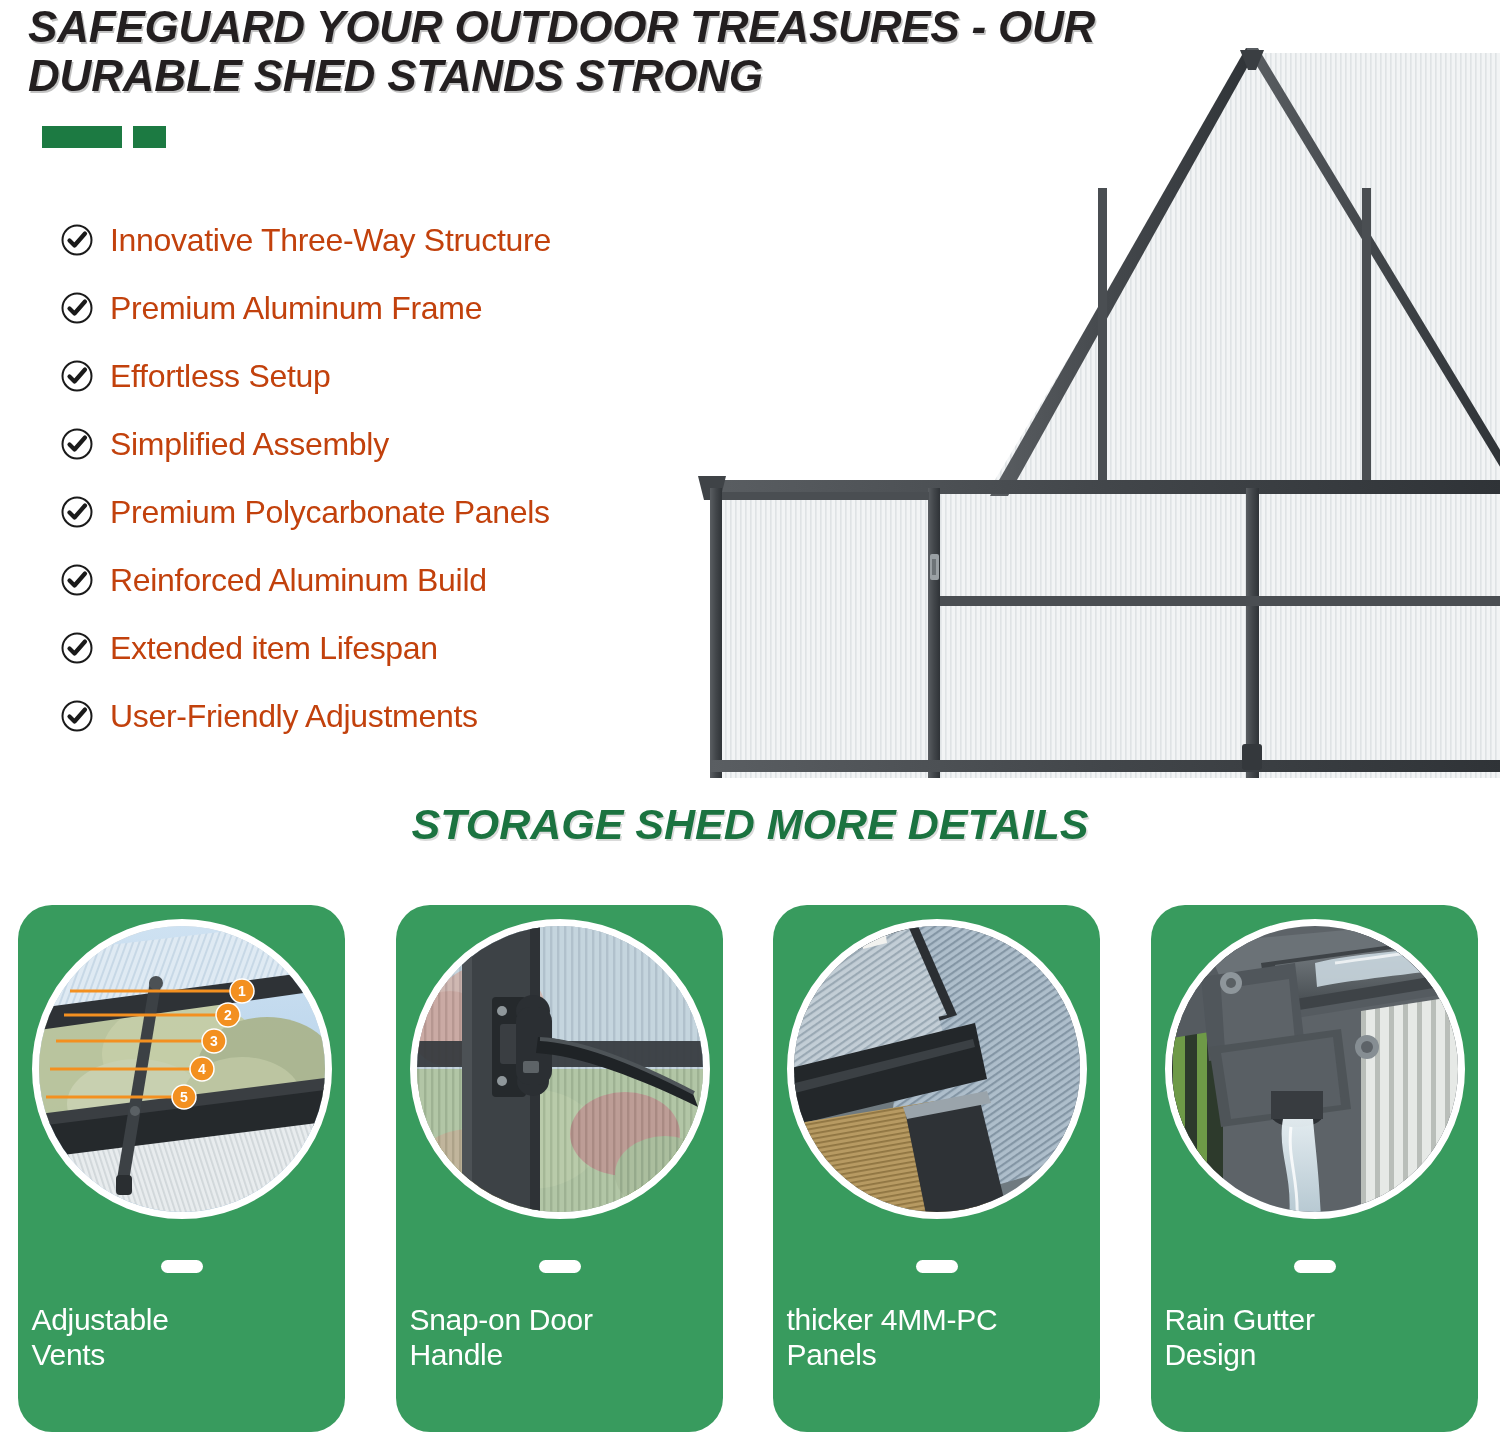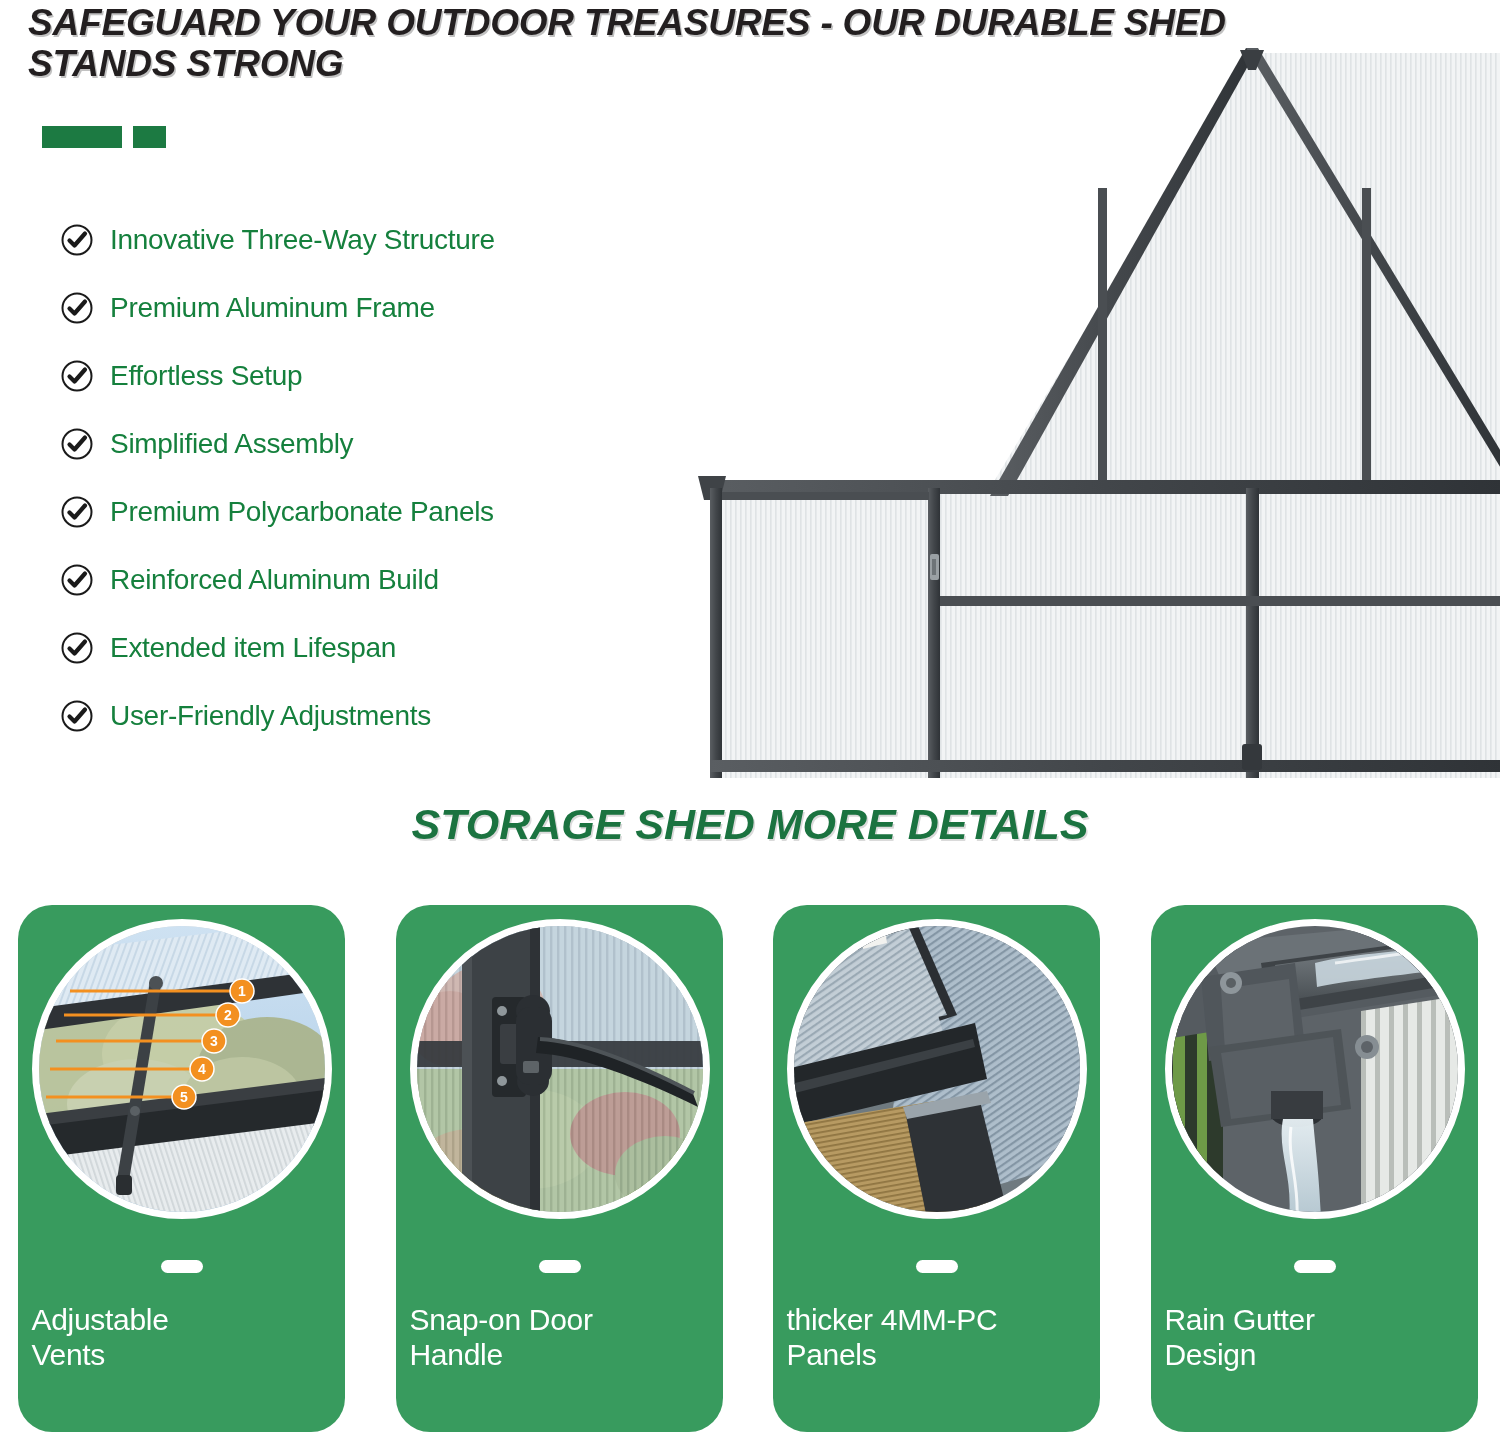--- a/index.html
+++ b/index.html
@@ -8,35 +8,35 @@
     background:#ffffff;
     font-family:"Liberation Sans", sans-serif;
     overflow:hidden;position:relative;
   }
 
   
   #top-section{position:absolute;left:0;top:0;width:1500px;height:790px;}
 
   #headline{
     position:absolute;left:28px;top:2px;width:1230px;
-    font-size:37px;font-weight:bold;font-style:italic;
+    font-size:44px;font-weight:bold;font-style:italic;
     line-height:1.12;letter-spacing:-0.2px;color:#231f20;
     text-shadow:1.5px 1.5px 0 rgba(120,120,120,.45);
   }
 
   #accent-bars{position:absolute;left:42px;top:126px;display:flex;gap:11px;}
   .accent-bar{height:22px;background:#1c7a42;}
   .accent-bar.wide{width:80px;}
   .accent-bar.small{width:33px;}
 
   
   #feature-list{position:absolute;left:60px;top:206px;width:700px;}
   .feature-item{display:flex;align-items:center;height:68px;}
   .check-icon{width:34px;height:34px;flex:0 0 34px;margin-right:16px;}
-  .feature-text{font-size:28px;color:#15803d;letter-spacing:-0.3px;white-space:nowrap;}
+  .feature-text{font-size:32px;color:#c2410c;letter-spacing:-0.3px;white-space:nowrap;}
 
   
   #shed-illustration{position:absolute;left:690px;top:18px;width:812px;height:760px;}
 
   
   #details-heading{
     position:absolute;left:0;top:800px;width:1500px;text-align:center;
     font-size:43px;font-weight:bold;font-style:italic;color:#1b7340;
     letter-spacing:0px;text-shadow:1.5px 1.5px 0 rgba(150,150,150,.35);
   }

